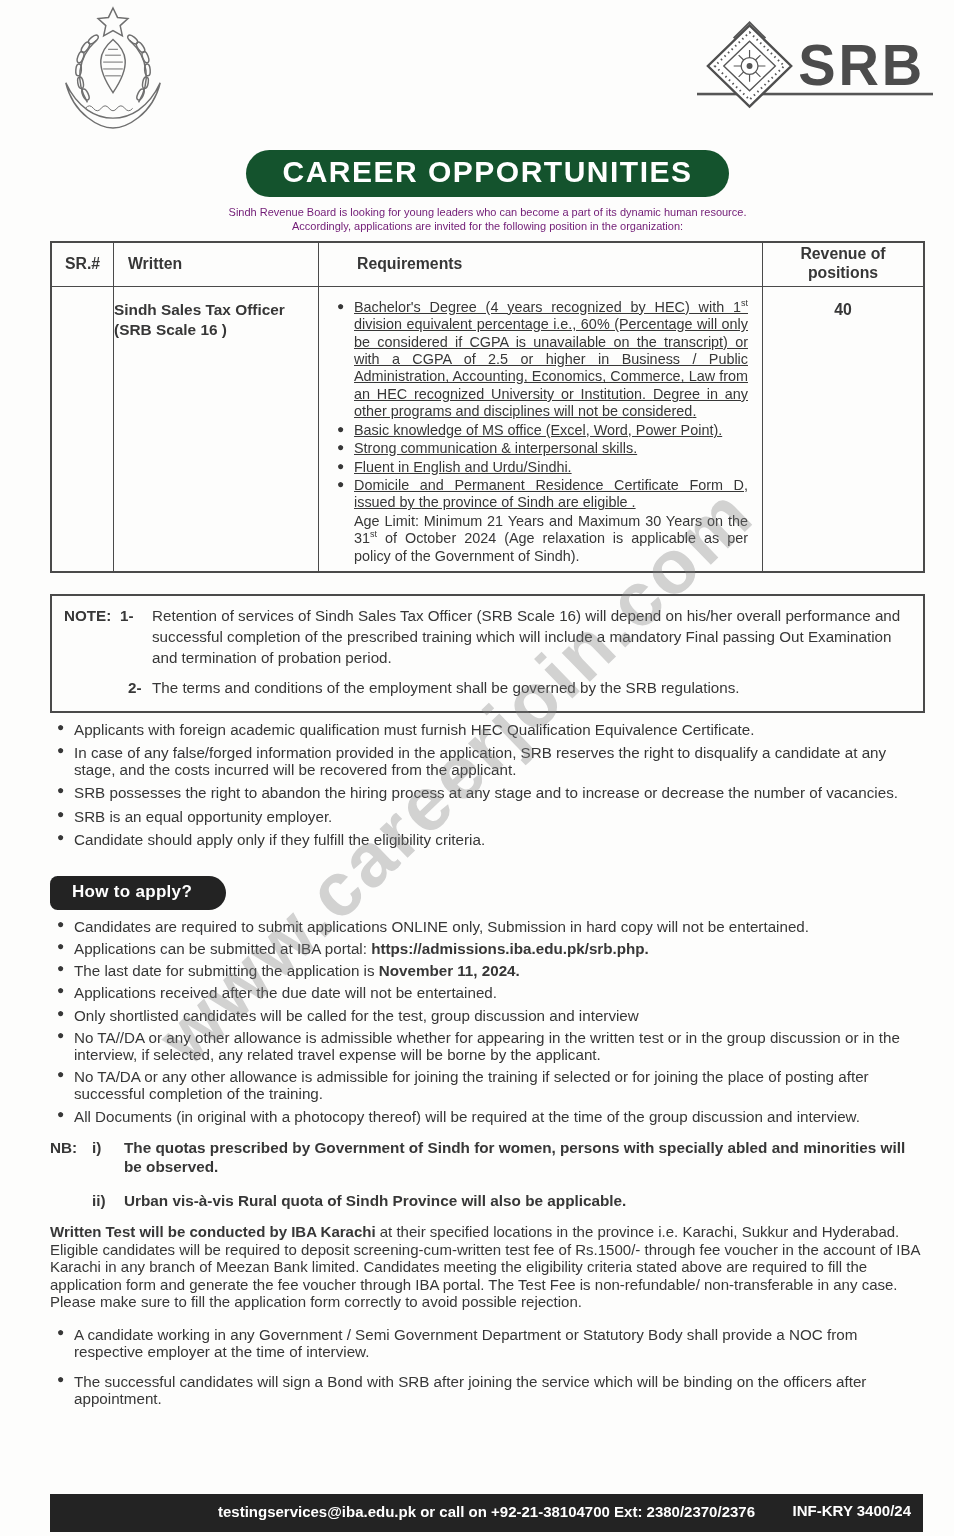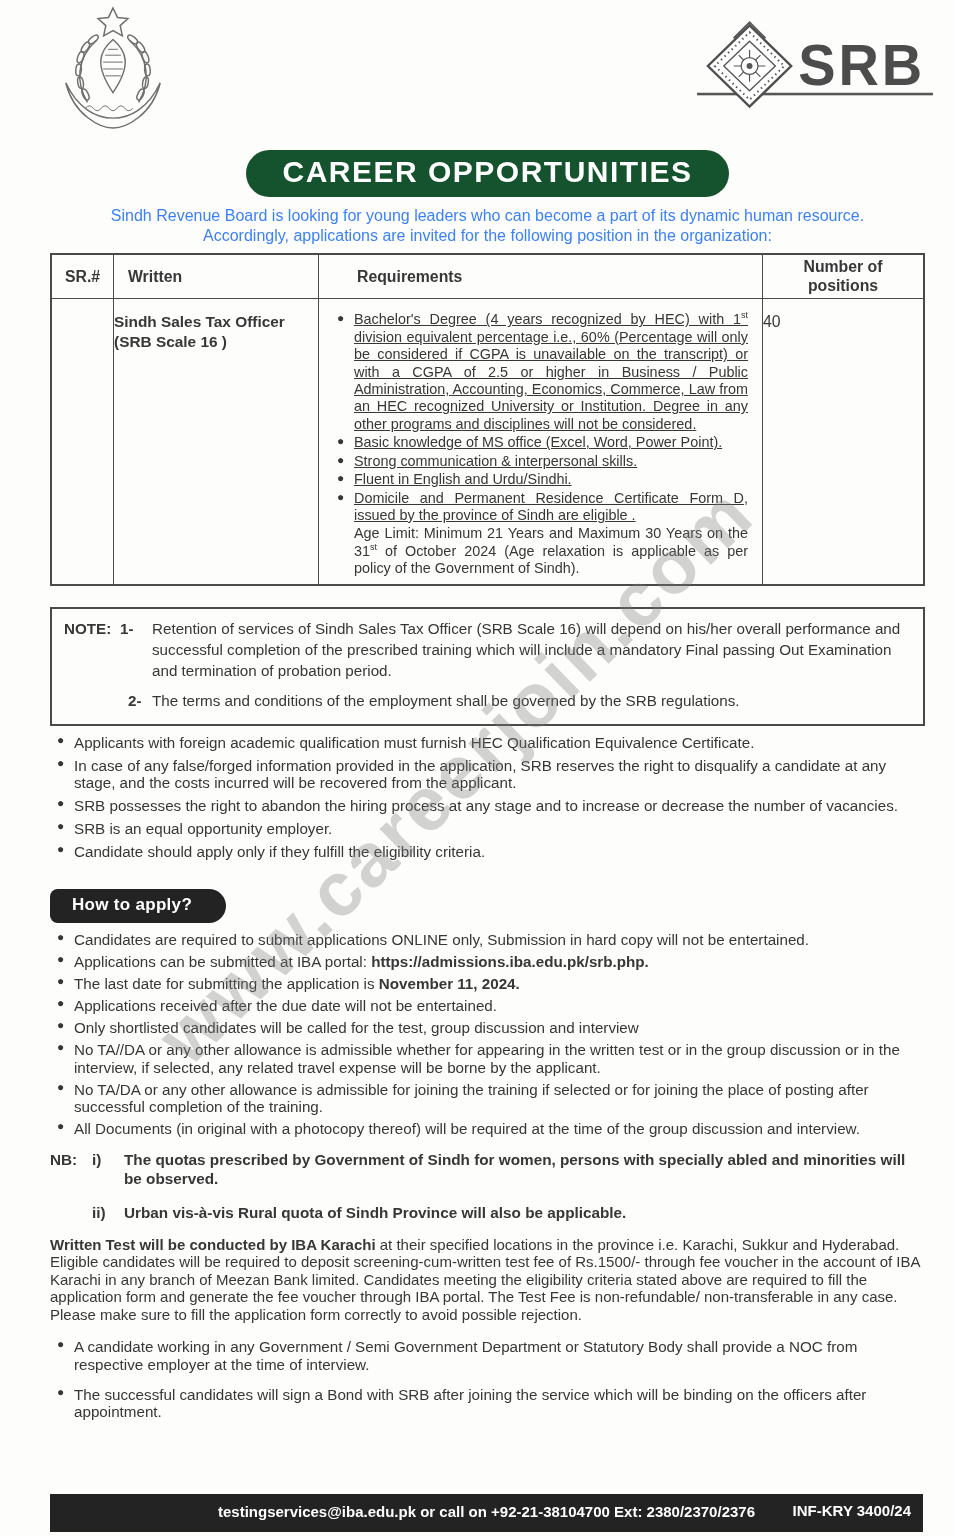--- a/index.html
+++ b/index.html
@@ -20,38 +20,38 @@
   .header{position:relative;height:150px;}
   .emblem{position:absolute;left:4px;top:4px;}
   .srblogo{position:absolute;right:-8px;top:16px;}
   .srblogo text{font-family:"Liberation Sans",sans-serif;}
   .banner-wrap{text-align:center;margin:0;}
   .banner{
     display:inline-block;background:#14532d;color:#fff;
     font-size:30px;font-weight:bold;letter-spacing:1.5px;
     padding:5px 36px 8px;border-radius:26px;
   }
-  .intro{margin:9px 0 0;text-align:center;font-size:16px;line-height:1.26;color:#3b82f6;}
+  .intro{margin:9px 0 0;text-align:center;font-size:11px;line-height:1.26;color:#701a75;}
   
   .jobtable{
     margin-top:7px;border:2px solid #4a4a4a;
     display:grid;grid-template-columns:62px 205px 444px 1fr;
   }
   .jt-cell{border-right:1.6px solid #4a4a4a;}
   .jt-cell.last{border-right:none;}
   .jt-head{border-bottom:1.6px solid #4a4a4a;font-weight:bold;font-size:15.8px;
     display:flex;align-items:center;min-height:44px;box-sizing:border-box;}
   .h-sr{justify-content:center;}
   .h-cat{padding-left:14px;}
   .h-req{padding-left:38px;}
   .h-pos{justify-content:center;text-align:center;}
   .h-pos span{display:block;width:92px;line-height:1.2;}
   .jt-body{padding:10px 0 8px;box-sizing:border-box;}
   .cat-cell{font-weight:bold;font-size:15.4px;line-height:1.3;padding-top:13px;}
-  .pos-cell{font-weight:normal;font-size:15.8px;padding-top:14px;}
+  .pos-cell{text-align:center;font-weight:bold;font-size:15.8px;padding-top:14px;}
   .req-cell{font-size:14.4px;line-height:1.21;padding:12px 14px 6px 8px;}
   .req-li{display:flex;margin-bottom:1px;}
   .req-li .b{width:27px;text-align:center;flex:none;font-size:12px;}
   .req-li .t{flex:1;text-align:justify;text-decoration:underline;}
   .age-p{margin:0 0 0 27px;text-align:justify;}
   .u{text-decoration:underline;}
   sup{font-size:9px;vertical-align:super;line-height:0;}
   
   .notebox{border:2px solid #4a4a4a;margin-top:21px;padding:10px 18px 12px 12px;
     font-size:15.2px;line-height:1.38;}
@@ -152,21 +152,21 @@
     <p class="intro">
       <span>Sindh Revenue Board is looking for young leaders who can become a part of  its dynamic human resource.</span><br>
       <span>Accordingly, applications are invited for the following  position in the organization:</span>
     </p>
 
     <div class="jobtable">
       <div class="jt-cell jt-head h-sr">SR.#</div>
       <div class="jt-cell jt-head h-cat">Written</div>
       <div class="jt-cell jt-head h-req">Requirements</div>
       <div class="jt-cell jt-head h-pos last">
-        <span>Number of positions</span>
+        <span>Revenue of positions</span>
       </div>
 
       <div class="jt-cell jt-body"></div>
 
       <div class="jt-cell jt-body cat-cell">
         <span>Sindh Sales Tax Officer</span><br>
         <span>(SRB  Scale 16 )</span>
       </div>
 
       <div class="jt-cell jt-body req-cell">

